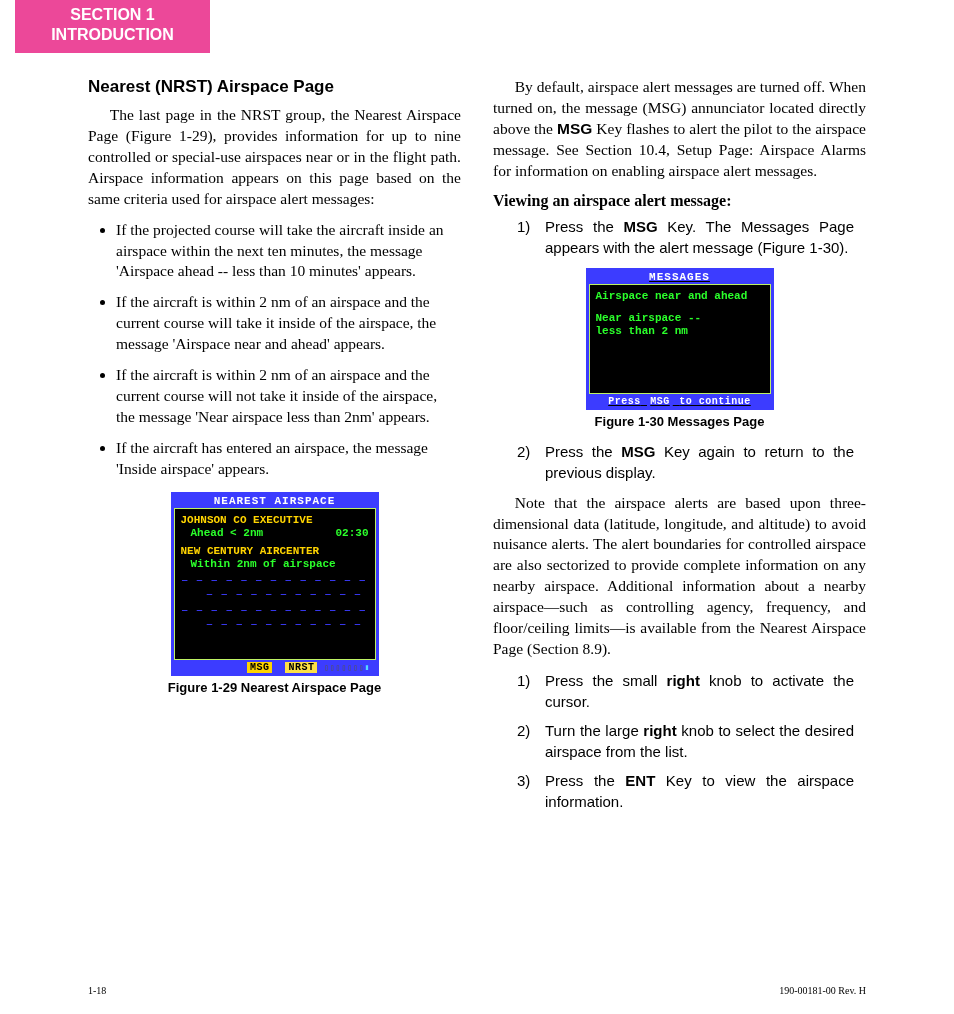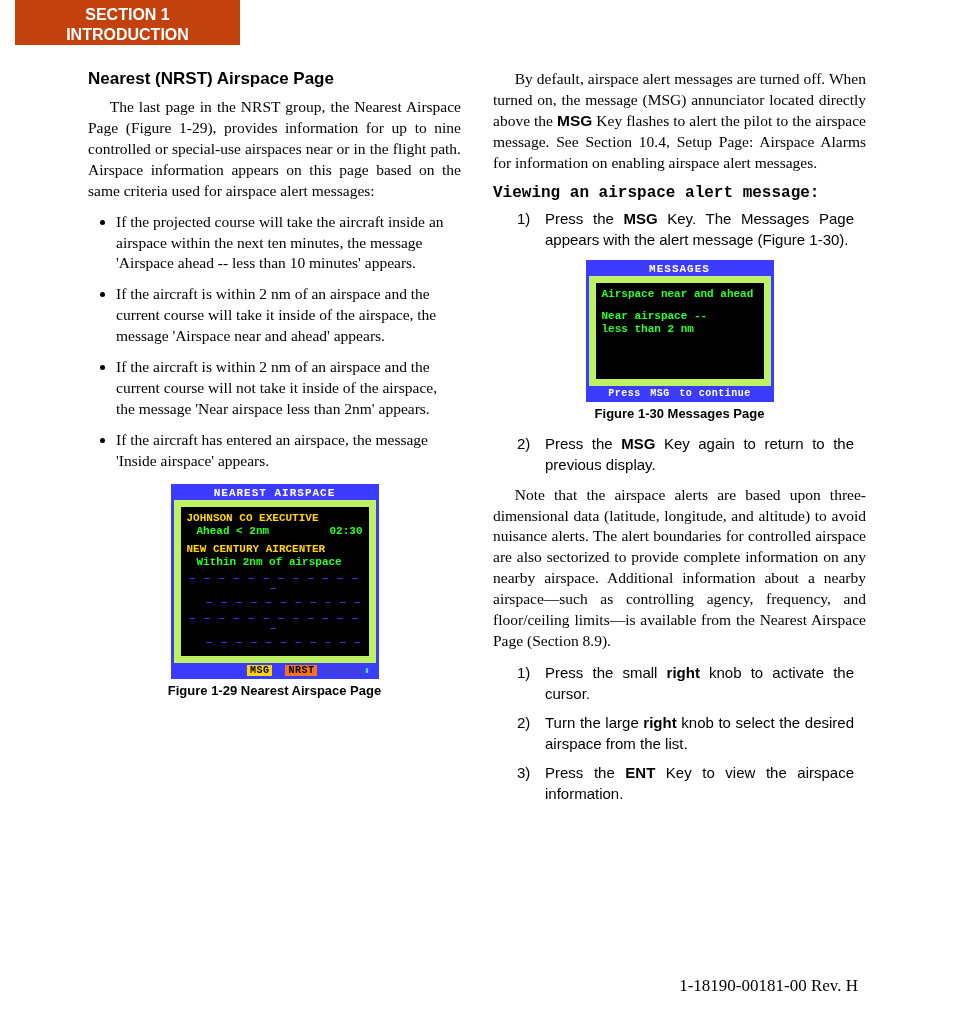--- a/index.html
+++ b/index.html
@@ -7,31 +7,31 @@
     padding: 0;
     font-family: Georgia, 'Times New Roman', serif;
     color: #000;
     background: #fff;
     width: 954px;
     height: 1014px;
     position: relative;
     box-sizing: border-box;
   }
   .section-tab {
-    background: #c2410c;
+    background: #ec4899;
     color: #fff;
     font-family: Arial, Helvetica, sans-serif;
     font-weight: bold;
     font-size: 16px;
     text-align: center;
-    padding: 5px 20px 0 20px;
+    padding: 5px 20px 8px 20px;
     line-height: 1.25;
     display: inline-block;
     margin-left: 15px;
-    width: 225px;
+    width: 195px;
     box-sizing: border-box;
   }
   .page-body {
     display: flex;
     gap: 32px;
     padding: 24px 88px 0 88px;
     box-sizing: border-box;
   }
   .col {
     flex: 1 1 0;
@@ -55,21 +55,21 @@
     padding: 0;
   }
   ul.bullets li {
     font-size: 15.5px;
     line-height: 1.35;
     margin: 0 0 10px 0;
     text-align: left;
     padding-right: 10px;
   }
   .subhead {
-    font-family: Liberation Mono, monospace;
+    font-family: Liberation Serif, serif;
     font-weight: bold;
     font-size: 16px;
     margin: 8px 0 6px 0;
   }
   ol.steps {
     margin: 0 12px 10px 24px;
     padding: 0;
     list-style: none;
     counter-reset: step;
   }
@@ -107,21 +107,21 @@
     font-family: 'Courier New', monospace;
     font-weight: bold;
     color: #fff;
     font-size: 11px;
     text-align: center;
     padding: 1px 0;
     letter-spacing: 1px;
   }
   .screen .inner {
     background: #000;
-    border: 7px solid #bef264;
+    border: 1px solid #bef264;
     font-family: 'Courier New', monospace;
     font-weight: bold;
     font-size: 11px;
     padding: 4px 6px 2px 6px;
     margin: 0 1px 1px 1px;
     min-height: 100px;
     box-sizing: border-box;
     position: relative;
   }
   .screen .green { color: #2bff2b; }
@@ -137,53 +137,53 @@
   .screen .bottom-bar {
     font-family: 'Courier New', monospace;
     font-weight: bold;
     color: #fff;
     font-size: 10px;
     text-align: center;
     padding: 1px 0;
     letter-spacing: 0.5px;
   }
   .screen1 { width: 208px; }
-  .screen2 { width: 188px; }
+  .screen2 { width: 188px; text-decoration: underline; }
   .tag-msg {
     background: #ffd400;
     color: #000;
     padding: 0 3px;
   }
   .tag-nrst {
-    background: #f97316;
+    background: #fde047;
     color: #000;
     padding: 0 3px;
   }
   .bluebox {
     color: #fff;
     border: 1px solid #3c3cff;
     padding: 0 2px;
   }
   .ticks {
     display: inline-block;
     letter-spacing: 1px;
     font-size: 8px;
     vertical-align: middle;
   }
   .tickfill { color: #55d8ff; }
   .tickempty { color: #555; }
   .footer {
     position: absolute;
     left: 0;
-    right: 8px;
+    right: 0;
     bottom: 18px;
     display: flex;
-    justify-content: flex-end;
+    justify-content: space-between;
     padding: 0 88px;
-    font-size: 17px;
+    font-size: 10px;
   }
   .footer .c { font-family: Arial, Helvetica, sans-serif; font-weight: bold; }
   b.sans { font-family: Arial, Helvetica, sans-serif; font-weight: bold; }
 </style>
 </head>
 <body>
 
 
 
 <div class="section-tab">

